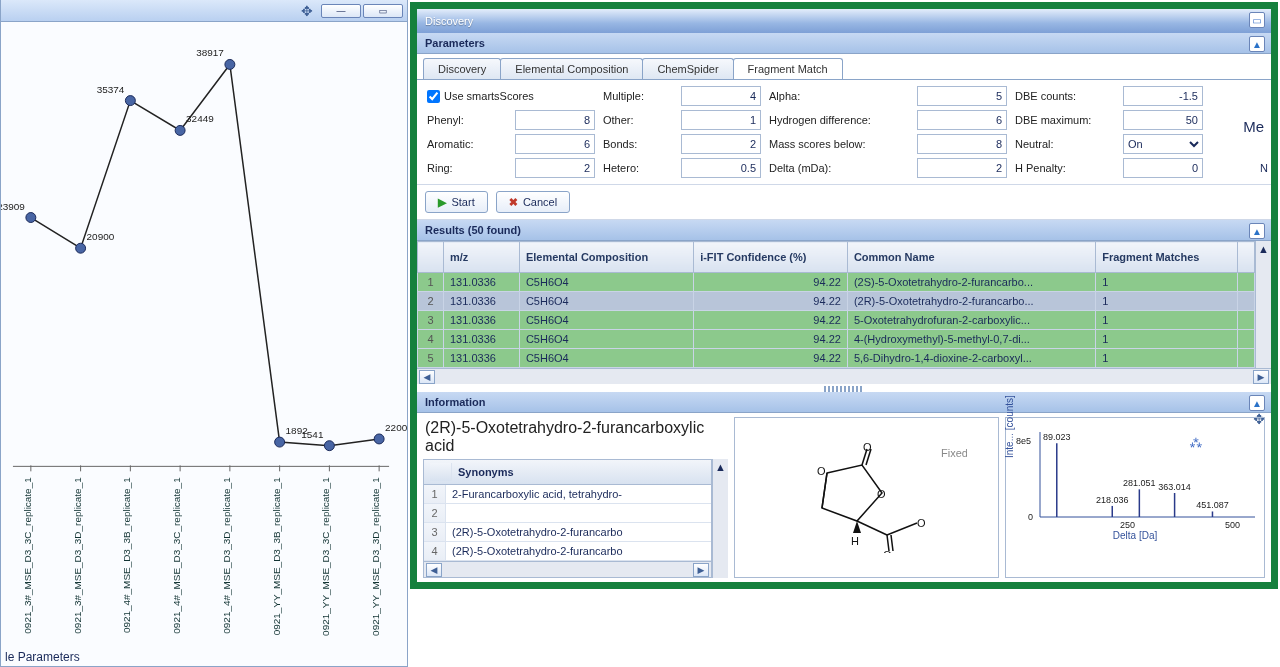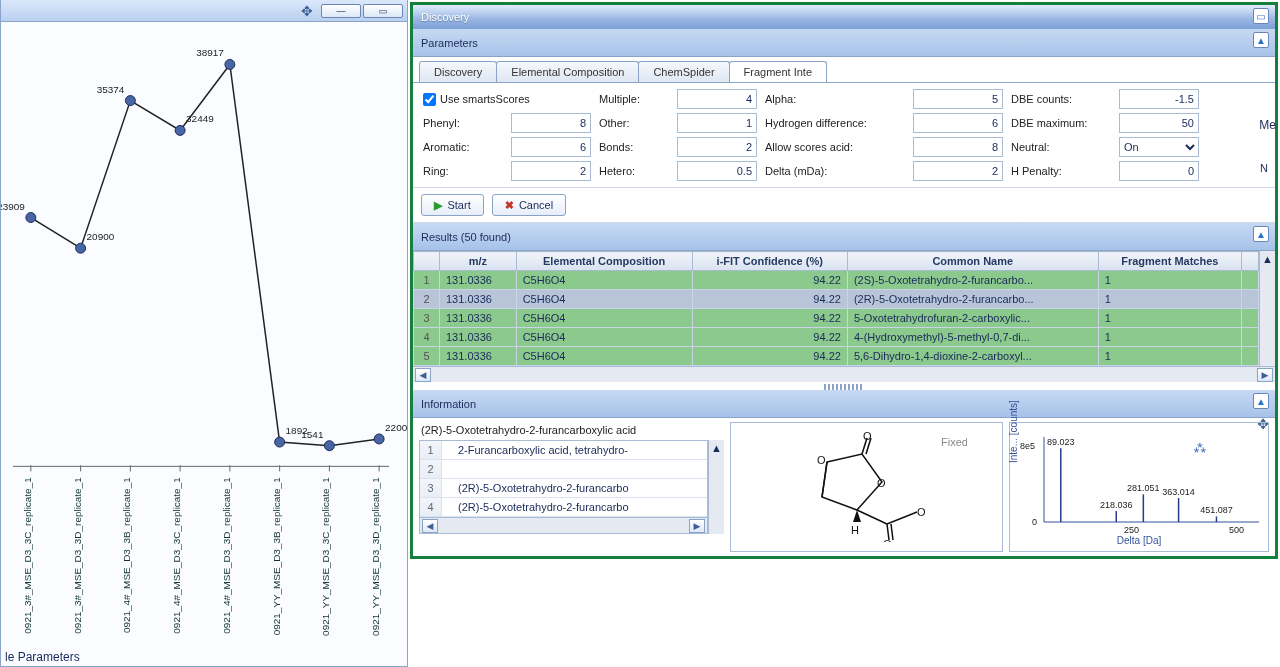--- a/index.html
+++ b/index.html
@@ -9,59 +9,59 @@
 .tb-btn{width:40px;height:14px;border:1px solid #6a85b8;background:linear-gradient(#fff,#dce7f7);border-radius:2px;display:flex;align-items:center;justify-content:center;cursor:pointer}
 .move-ico{position:absolute;left:300px;top:3px;color:#3e5f95;font-size:14px}
 .chart-wrap{position:absolute;left:0;top:28px;right:0;bottom:20px}
 .chart-svg{width:100%;height:100%}
 .chart-pt{fill:#4865a4;stroke:#1b2a5a;stroke-width:1}
 .chart-line{fill:none;stroke:#222;stroke-width:1.5}
 .chart-lbl{font-size:10px;fill:#222}
 .xcat{font-size:10px;fill:#133}
 .bottom-note{position:absolute;left:4px;bottom:2px;font-size:12px}
 .right-pane{flex:1;display:flex;flex-direction:column;padding:2px}
-.panel{border:3px solid #15803d;margin-bottom:4px;background:#fff}
+.panel{border:7px solid #15803d;margin-bottom:4px;background:#fff}
 .panel-hd{height:24px;background:linear-gradient(#e3edfb 0%,#97b6e3 60%,#7ea0d6 100%);color:#fff;display:flex;align-items:center;padding:0 8px;font-size:12px;font-weight:500;position:relative}
 .panel-hd span{color:#fff;text-shadow:0 1px 1px rgba(0,0,0,.3)}
 .panel-tool{position:absolute;right:6px;top:3px;width:16px;height:16px;border:1px solid #6a85b8;background:#fff;border-radius:2px;display:flex;align-items:center;justify-content:center;color:#3e74c8;font-size:10px;cursor:pointer}
-.sub-hd{height:28px;background:linear-gradient(#c7d9f3,#a6c2e8);color:#1a3a6a;display:flex;align-items:center;padding:0 8px;font-weight:400;border-bottom:1px solid #8aa4c8;position:relative}
+.sub-hd{height:21px;background:linear-gradient(#c7d9f3,#a6c2e8);color:#1a3a6a;display:flex;align-items:center;padding:0 8px;font-weight:700;border-bottom:1px solid #8aa4c8;position:relative}
 .tabs{display:flex;padding:4px 6px 0;border-bottom:1px solid #8aa4c8;gap:0}
 .tab{padding:4px 14px;border:1px solid #8aa4c8;border-bottom:none;background:linear-gradient(#f6f8fc,#dee7f3);border-radius:3px 3px 0 0;margin-right:-1px;cursor:pointer;color:#333}
 .tab.active{background:#fff;position:relative;z-index:1}
 .form{display:grid;grid-template-columns:80px 80px 70px 80px 140px 90px 100px 80px;gap:4px 8px;padding:6px 10px;align-items:center}
 .form label{color:#222}
 .form input[type=text]{height:20px;border:1px solid #a9bad3;padding:0 4px;text-align:right;width:100%;background:#fff}
 .chk{display:flex;align-items:center;gap:4px}
 .chk input{margin:0}
 select.sel{height:20px;border:1px solid #a9bad3;background:#fff;width:100%}
 .btnbar{padding:6px 8px;display:flex;gap:8px;border-top:1px solid #cfd8e8;border-bottom:1px solid #cfd8e8}
 .btn{height:22px;padding:0 12px;border:1px solid #8aa4c8;background:linear-gradient(#fff,#e7eef9);border-radius:3px;display:flex;align-items:center;gap:5px;cursor:pointer}
 .btn .ico{font-weight:bold}
 .ico-play{color:#2a9a2a}
 .ico-x{color:#c0392b}
 .results-body{position:relative}
 .grid{border-collapse:collapse;width:100%}
-.grid th{background:linear-gradient(#f2f5fa,#d8e2f0);border:1px solid #a9bad3;padding:3px 6px;text-align:center;font-weight:600;color:#263a62}
+.grid th{background:linear-gradient(#f2f5fa,#d8e2f0);border:1px solid #a9bad3;padding:9px 6px;text-align:left;font-weight:600;color:#263a62}
 .grid td{border:1px solid #c9d4e6;padding:3px 6px;white-space:nowrap;overflow:hidden;text-overflow:ellipsis}
 .grid tr.g td{background:#8cc98c}
 .grid tr.sel td{background:#b8c5d9}
 .grid td.rh{background:linear-gradient(#f2f5fa,#d8e2f0);text-align:center;width:26px;color:#555}
 .scroll-x{height:16px;background:#e5e9f1;border-top:1px solid #a9bad3;display:flex;align-items:center;justify-content:space-between;padding:0 2px}
 .scroll-x .sbtn{width:16px;height:14px;background:linear-gradient(#fff,#dce7f7);border:1px solid #8aa4c8;display:flex;align-items:center;justify-content:center;color:#3e5f95;font-size:9px;cursor:pointer}
 .scroll-y{width:16px;background:#e5e9f1;border-left:1px solid #a9bad3;display:flex;flex-direction:column;align-items:center;justify-content:flex-start;padding:2px 0}
 .dots{width:40px;height:6px;margin:0 auto;background:repeating-linear-gradient(90deg,#8aa4c8 0 2px,transparent 2px 4px)}
 .info-body{display:flex;gap:6px;padding:4px 6px}
 .syn-panel{width:305px;display:flex;flex-direction:column}
-.cmpd-title{font-size:11px;padding:2px 0 4px 2px;color:#222}
+.cmpd-title{font-size:16px;padding:2px 0 4px 2px;color:#222}
 .syn-wrap{display:flex}
 .syn-grid{border:1px solid #a9bad3;flex:1}
 .syn-grid .hd{background:linear-gradient(#f2f5fa,#d8e2f0);border-bottom:1px solid #a9bad3;padding:3px 6px;font-weight:600}
 .syn-grid .row{display:flex;border-bottom:1px solid #dbe3ef}
 .syn-grid .n{width:22px;border-right:1px solid #dbe3ef;text-align:center;background:linear-gradient(#f2f5fa,#e9eef6);padding:3px 0;color:#666}
-.syn-grid .v{flex:1;padding:3px 16px;white-space:nowrap;overflow:hidden}
+.syn-grid .v{flex:1;padding:3px 6px;white-space:nowrap;overflow:hidden}
 .struct-panel{flex:1;border:1px solid #a9bad3;min-height:130px;display:flex;align-items:center;justify-content:center;position:relative}
 .spec-panel{width:260px;border:1px solid #a9bad3;position:relative;padding:4px}
 .info-move{position:absolute;right:6px;top:-2px;color:#3e5f95;font-size:14px}
 .ylab{position:absolute;left:-2px;top:40px;transform:rotate(-90deg);transform-origin:left top;font-size:10px;color:#33519a}
 .spec-svg{width:100%;height:110px}
 .peak{stroke:#2a3a8a;stroke-width:1.5}
 .peak-lbl{font-size:9px;fill:#222}
 .xlab{text-align:center;font-size:10px;color:#33519a;margin-top:-4px}
 .blob{position:absolute;right:62px;top:16px;font-size:11px;color:#3a66c2}
 </style>
@@ -130,21 +130,21 @@
 
     <div class="sub-hd">
       <span>Parameters</span>
       <div class="panel-tool" style="color:#2a72c8">▲</div>
     </div>
 
     <div class="tabs">
       <div class="tab">Discovery</div>
       <div class="tab">Elemental Composition</div>
       <div class="tab">ChemSpider</div>
-      <div class="tab active">Fragment Inte</div>
+      <div class="tab active">Fragment Match</div>
     </div>
 
     <div class="form">
       <div class="chk" style="grid-column:1/3">
           <input type="checkbox" checked="" style="">
           <label>Use smartsScores</label>
         </div>
       <label>Multiple:</label>
       <input type="text" value="4" style="">
       <label>Alpha:</label>
@@ -158,34 +158,34 @@
       <input type="text" value="1" style="">
       <label>Hydrogen difference:</label>
       <input type="text" value="6" style="">
       <label>DBE maximum:</label>
       <input type="text" value="50" style="">
 
       <label>Aromatic:</label>
       <input type="text" value="6" style="">
       <label>Bonds:</label>
       <input type="text" value="2" style="">
-      <label>Allow scores acid:</label>
+      <label>Mass scores below:</label>
       <input type="text" value="8" style="">
       <label>Neutral:</label>
       <select class="sel"><option>On</option></select>
 
       <label>Ring:</label>
       <input type="text" value="2" style="">
       <label>Hetero:</label>
       <input type="text" value="0.5" style="">
       <label>Delta (mDa):</label>
       <input type="text" value="2" style="">
       <label>H Penalty:</label>
       <input type="text" value="0" style="">
-      <div style="position:absolute;right:4px;top:118px;font-size:12px">Me</div>
+      <div style="position:absolute;right:16px;top:118px;font-size:15px">Me</div>
       <div style="position:absolute;right:12px;top:162px;font-size:11px">N</div>
     </div>
 
     <div class="btnbar">
       <div class="btn">
           <span class="ico ico-play">▶</span>
           <span>Start</span>
         </div>
       <div class="btn">
           <span class="ico ico-x">✖</span>
@@ -275,20 +275,24 @@
     <div class="sub-hd">
       <span>Information</span>
       <div class="panel-tool" style="color:#2a72c8">▲</div>
     </div>
     <div class="info-body" style="position:relative">
       <span class="info-move">✥</span>
       <div class="syn-panel">
         <div class="cmpd-title">(2R)-5-Oxotetrahydro-2-furancarboxylic acid</div>
         <div class="syn-wrap">
           <div class="syn-grid">
+            <div class="hd" style="display:flex">
+                <div class="n" style="background:linear-gradient(#f2f5fa,#d8e2f0)">&nbsp;</div>
+                <div style="flex:1;padding:3px 6px">Synonyms</div>
+              </div>
             <div id="syn-rows">
                 <div class="row">
                   <div class="n">1</div>
                   <div class="v">2-Furancarboxylic acid, tetrahydro-</div>
                 </div>
                 <div class="row">
                   <div class="n">2</div>
                 </div>
                 <div class="row">
                   <div class="n">3</div>

